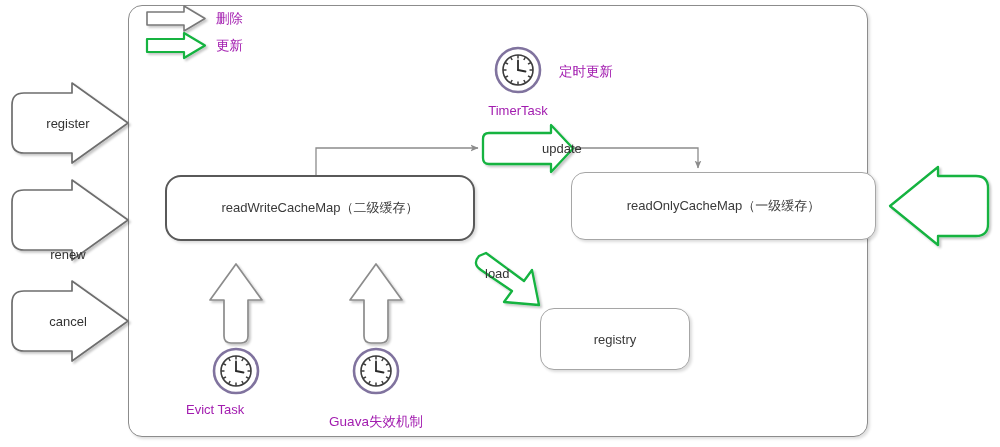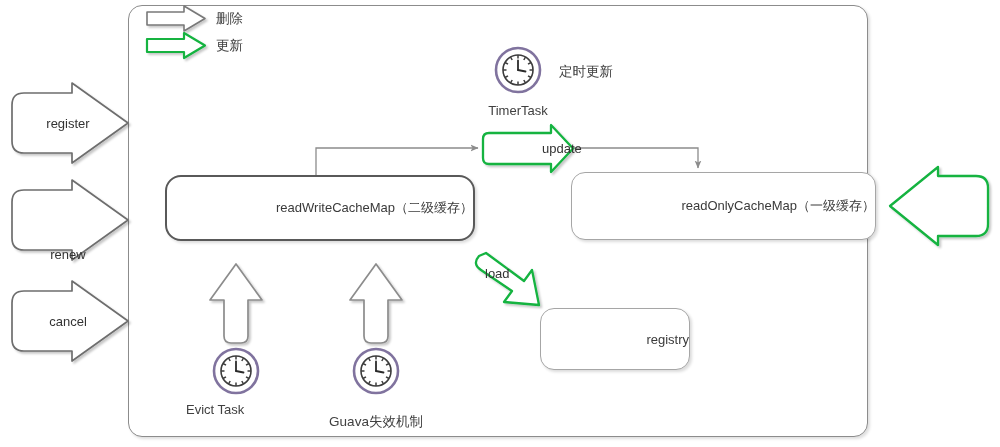--- a/index.html
+++ b/index.html
@@ -32,21 +32,21 @@
 
   
   #vector-layer {
     left: 0; top: 0;
     width: 1000px; height: 447px;
     pointer-events: none;
   }
 
   
   .lbl {
-    color: #404040;
+    color: #a21caf;
     font-size: 13px;
     white-space: nowrap;
     line-height: 1.25;
   }
   .lbl-cn { font-size: 13.5px; }
 
   .arrow-text {
     color: #333333;
     font-size: 13px;
     text-align: center;
@@ -59,21 +59,21 @@
     font-size: 13px;
     white-space: nowrap;
   }
 
   
   .node-box {
     background: #ffffff;
     box-sizing: border-box;
     display: flex;
     align-items: center;
-    justify-content: flex-end;
+    justify-content: center;
     box-shadow: 2px 2px 3px rgba(0,0,0,0.14);
   }
   #rw-cache-box {
     left: 165px; top: 175px;
     width: 310px; height: 66px;
     border: 2px solid #595959;
     border-radius: 16px;
   }
   #ro-cache-box {
     left: 545px; top: 172px;

